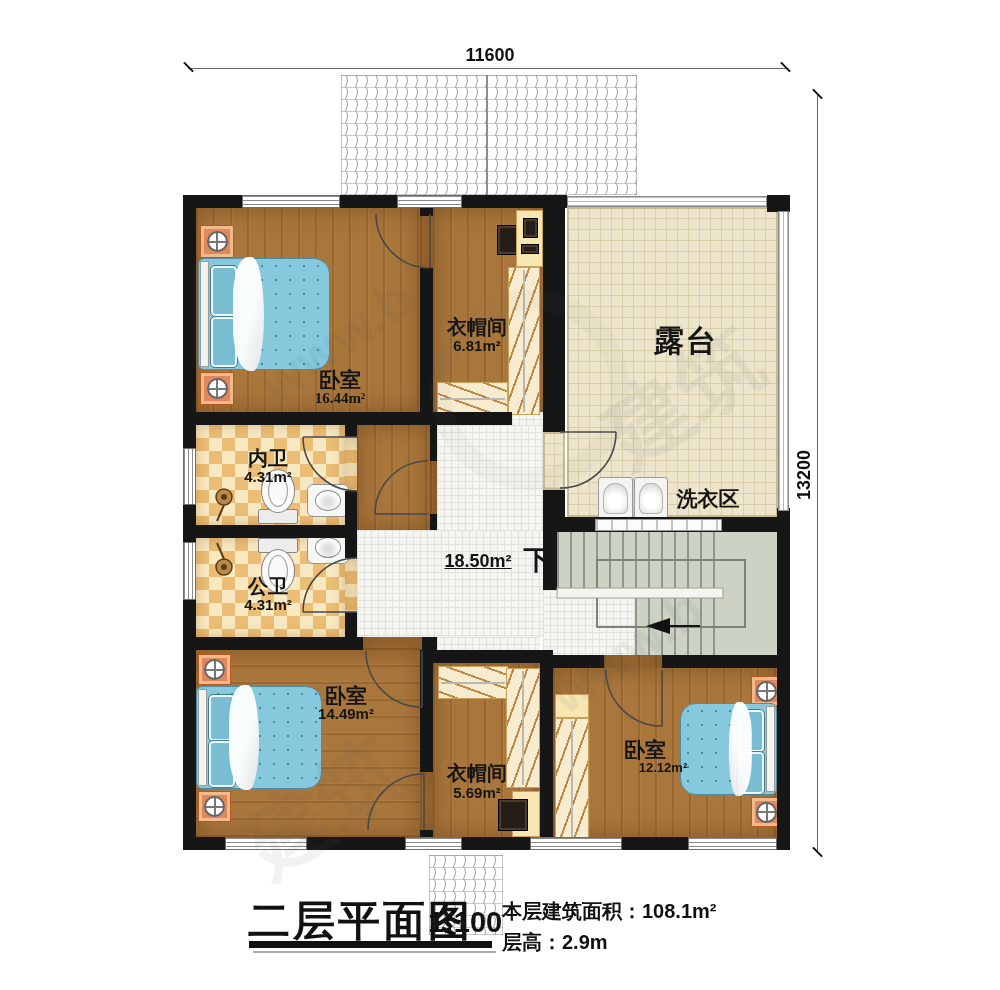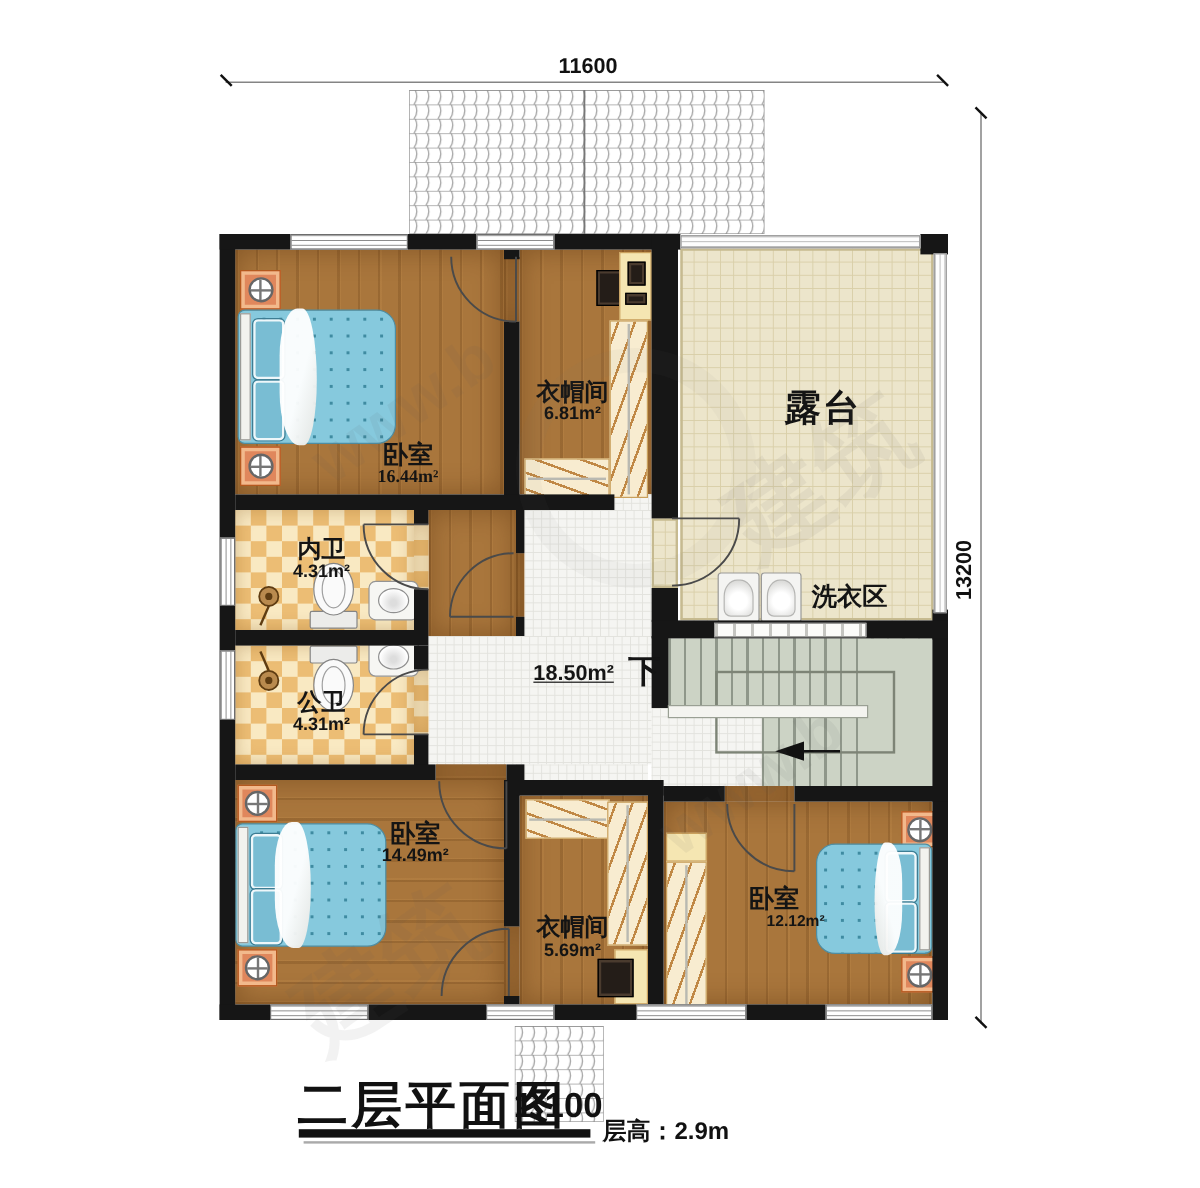--- a/index.html
+++ b/index.html
@@ -291,17 +291,20 @@
   <div class="wm" style="left:250px;top:310px;font-size:54px;">www.b</div>
   <div class="wm" style="left:540px;top:620px;font-size:54px;">www.b</div>
   <div class="wm" style="left:240px;top:750px;font-size:84px;">建筑</div>
   <div class="wm" style="left:600px;top:340px;font-size:84px;">建筑</div>
   <div class="a" style="left:430px;top:290px;width:160px;height:160px;border:20px solid #777;border-radius:50%;opacity:.05;"></div>
 
   <div class="tb" style="left:248px;top:893px;font-size:42px;font-weight:bold;letter-spacing:3px;">二层平面图</div>
   <div class="a" style="left:249px;top:941px;width:243px;height:7px;background:#111;"></div>
   <div class="a" style="left:253px;top:951px;width:243px;height:2px;background:#aaa;"></div>
   <div class="tb" style="left:428px;top:906px;font-size:29px;font-weight:bold;">1:100</div>
+  <div class="tb" style="left:502px;top:898px;font-size:20px;font-weight:bold;">
+    <span>本层建筑面积：</span><span>108.1m²</span>
+  </div>
   <div class="tb" style="left:502px;top:929px;font-size:20px;font-weight:bold;">
     <span>层高：</span><span>2.9m</span>
   </div>
 
 </div>
 
 </body></html>

